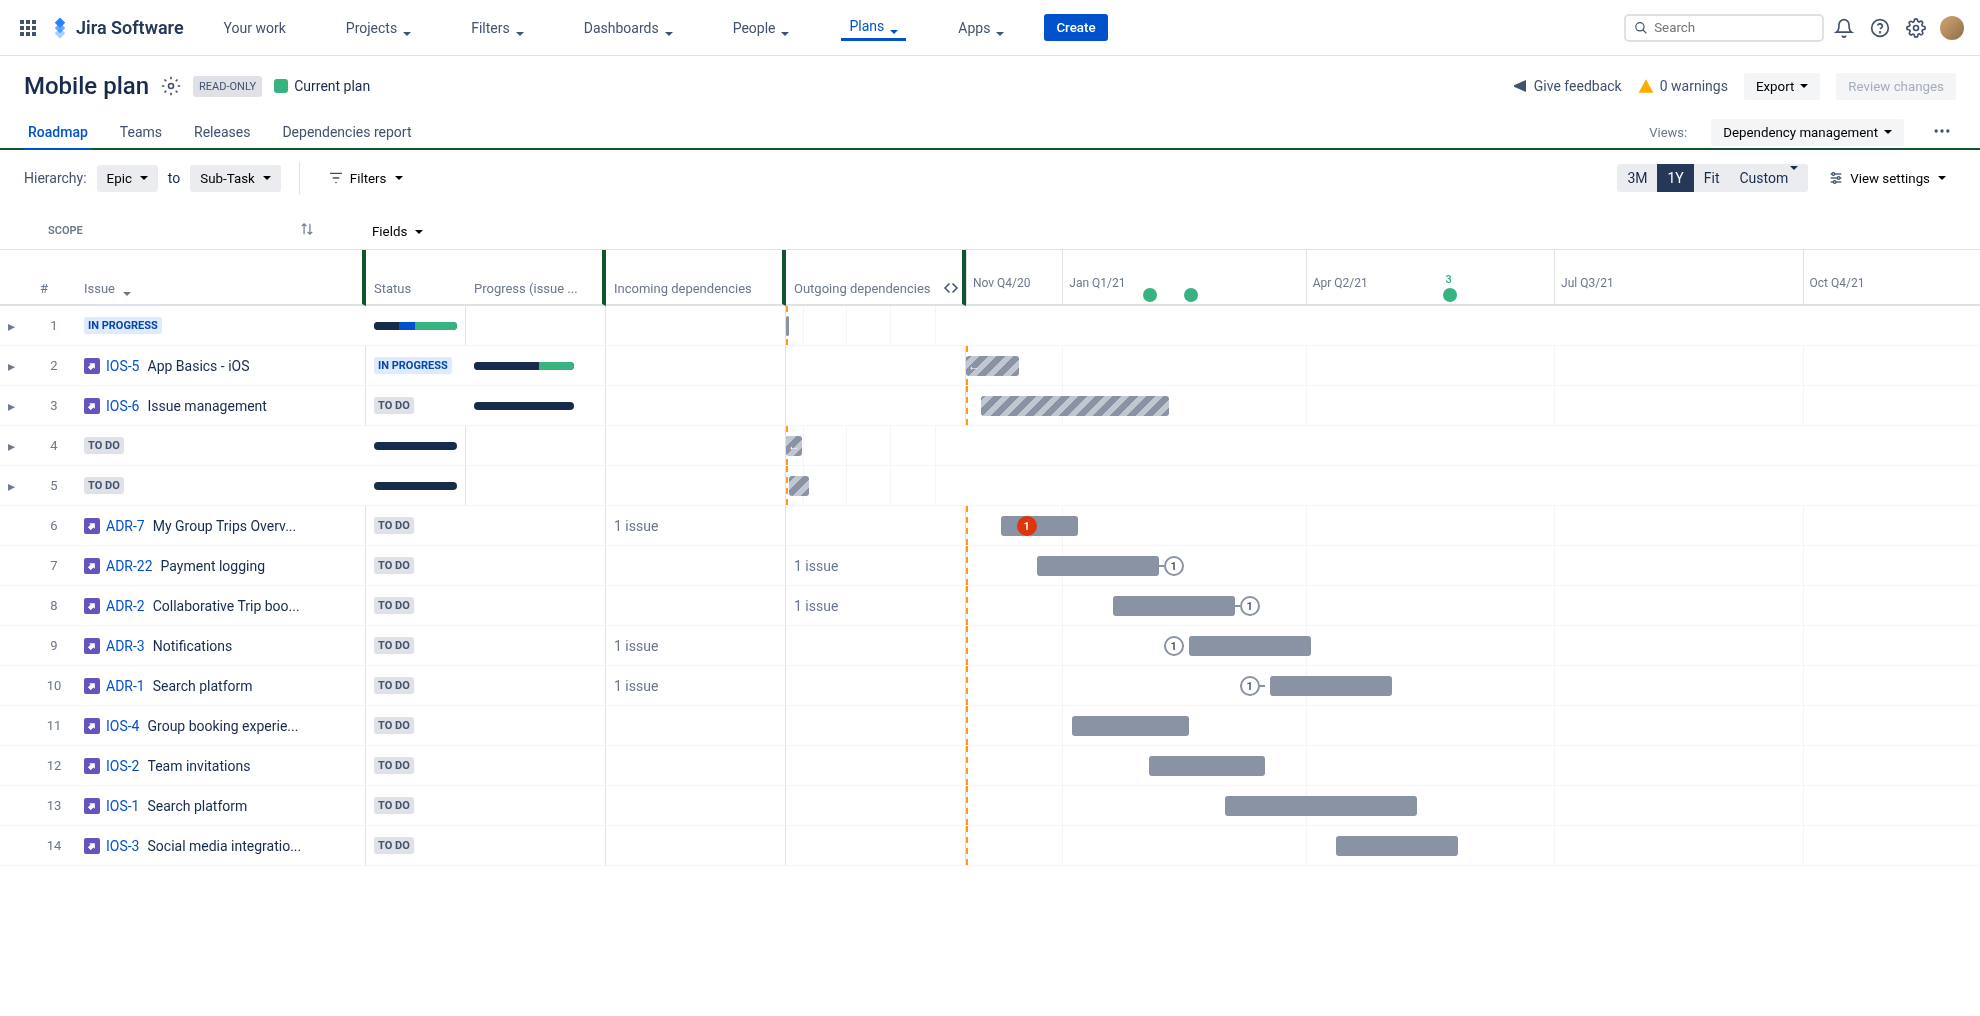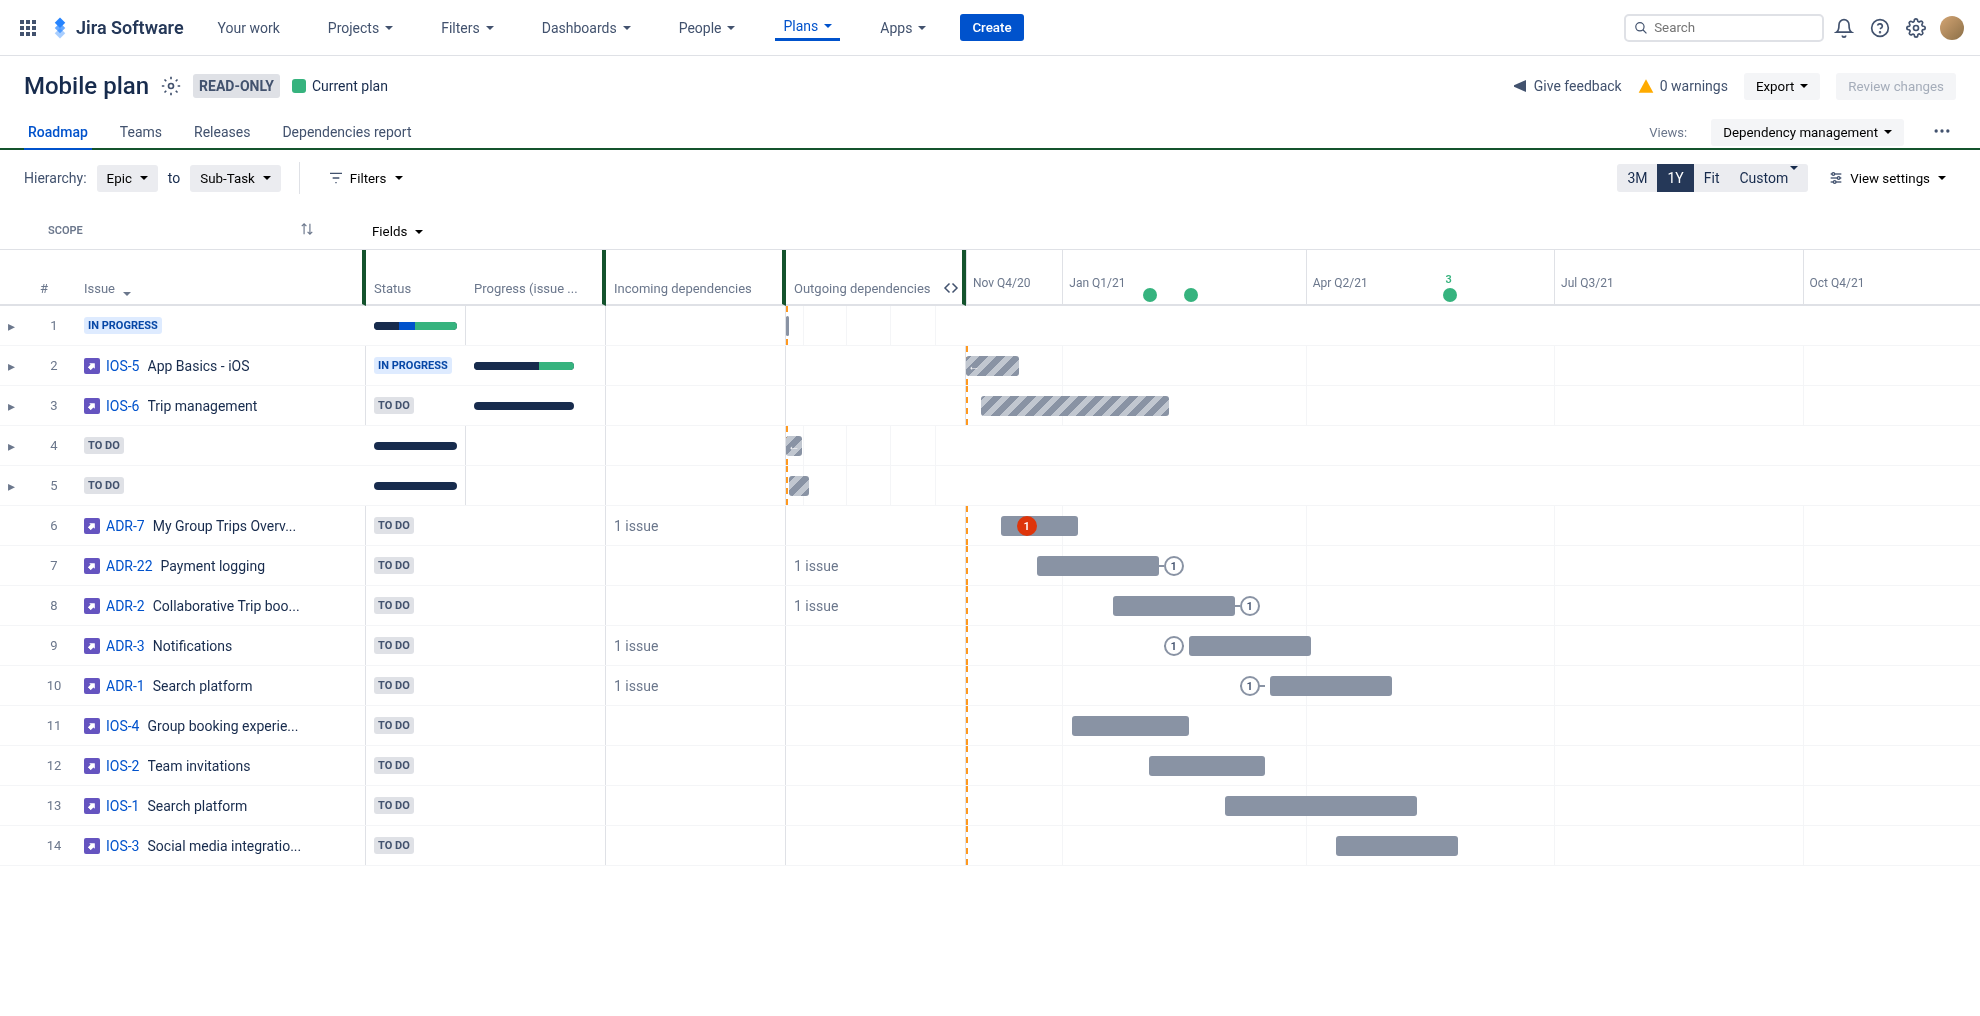--- a/index.html
+++ b/index.html
@@ -4,34 +4,34 @@
 <style>
 * { box-sizing: border-box; margin: 0; padding: 0; font-family: -apple-system, BlinkMacSystemFont, "Segoe UI", Roboto, sans-serif; }
 body { background: #fff; color: #172B4D; font-size: 14px; }
 
 
 .topnav { display: flex; align-items: center; height: 56px; padding: 0 12px; border-bottom: 1px solid #DFE1E6; gap: 4px; }
 .app-switcher { width: 32px; height: 32px; display: flex; align-items: center; justify-content: center; border-radius: 3px; cursor: pointer; }
 .logo { display: flex; align-items: center; gap: 4px; margin-right: 8px; }
 .logo-icon { width: 24px; height: 24px; color: #2684FF; }
 .logo-text { font-weight: 600; font-size: 18px; color: #253858; }
-.nav-item { padding: 4px 8px; border-radius: 3px; cursor: pointer; display: flex; align-items: center; gap: 4px; color: #42526E; margin: 0 14px; }
+.nav-item { padding: 4px 8px; border-radius: 3px; cursor: pointer; display: flex; align-items: flex-end; gap: 4px; color: #42526E; margin: 0 20px; }
 .nav-item.active { color: #0052CC; border-bottom: 3px solid #0052CC; border-radius: 0; }
 .chev-down { width: 0; height: 0; border-left: 4px solid transparent; border-right: 4px solid transparent; border-top: 4px solid currentColor; margin-left: 2px; }
 .btn-primary { background: #0052CC; color: #fff; border: none; padding: 6px 12px; border-radius: 3px; font-weight: 500; cursor: pointer; margin-left: 8px; }
 .spacer { flex: 1; }
 .search-box { display: flex; align-items: center; border: 2px solid #DFE1E6; border-radius: 5px; padding: 4px 8px; width: 200px; gap: 6px; }
 .search-box input { border: none; outline: none; width: 100%; }
 .icon-btn { width: 32px; height: 32px; display: flex; align-items: center; justify-content: center; border-radius: 50%; cursor: pointer; color: #42526E; }
 .avatar { width: 24px; height: 24px; border-radius: 50%; background: linear-gradient(135deg,#d4a574,#8b6f47); }
 
 
 .header { display: flex; align-items: center; padding: 16px 24px; gap: 12px; }
 .plan-title { font-size: 24px; font-weight: 500; color: #172B4D; }
-.lozenge { font-size: 14px; font-weight: 700; padding: 4px 6px; border-radius: 3px; background: #DFE1E6; color: #42526E; }
+.lozenge { font-size: 11px; font-weight: 400; padding: 4px 6px; border-radius: 3px; background: #DFE1E6; color: #42526E; }
 .current-plan { display: flex; align-items: center; gap: 6px; }
 .cp-square { width: 14px; height: 14px; background: #36B37E; border-radius: 3px; }
 .header-right { margin-left: auto; display: flex; align-items: center; gap: 16px; }
 .link-btn { display: flex; align-items: center; gap: 6px; cursor: pointer; color: #42526E; }
 .warn-icon { color: #FFAB00; }
 .btn-secondary { background: #F4F5F7; border: none; padding: 6px 12px; border-radius: 3px; cursor: pointer; display: flex; align-items: center; gap: 4px; }
 .btn-disabled { background: #F4F5F7; border: none; padding: 6px 12px; border-radius: 3px; color: #A5ADBA; cursor: not-allowed; }
 
 
 .tabs-row { display: flex; align-items: center; padding: 0 24px; border-bottom: 2px solid #14532d; }
@@ -364,21 +364,21 @@
         </div>
       </div>
       <div class="grid-row">
         <div class="cell">
           <span class="expand">▸</span>
         </div>
         <div class="cell num">3</div>
         <div class="cell r">
           <span class="epic-icon"></span>
           <a class="issue-key">IOS-6</a>
-          <span class="summary">Trip management</span>
+          <span class="summary">Issue management</span>
         </div>
         <div class="cell">
           <span class="status-chip ">TO DO</span>
         </div>
         <div class="cell r">
           <div class="progress-bar">
             <div class="pb-seg" style="width: 100%; background: rgb(23, 43, 77);"></div>
           </div>
         </div>
         <div class="cell r dep-text"></div>

